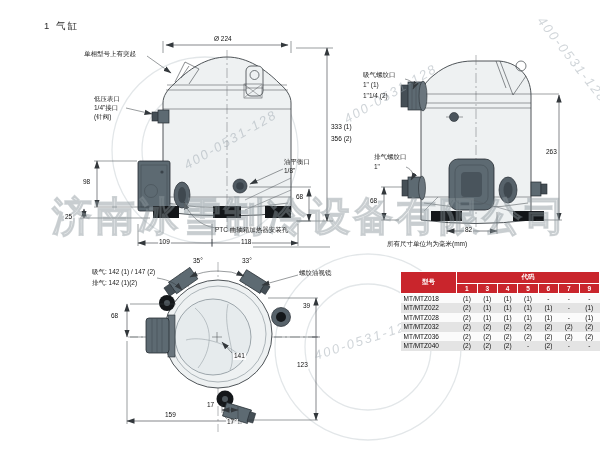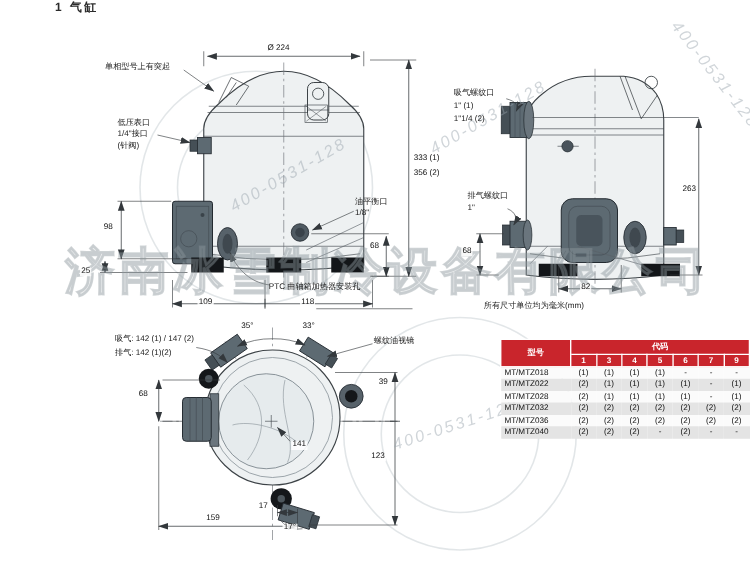--- a/index.html
+++ b/index.html
@@ -1,21 +1,21 @@
 <!DOCTYPE html>
 <html><head>
 <meta charset="utf-8">
 <style>
   html,body{margin:0;padding:0;background:#fff;}
   .stage{position:relative;width:600px;height:450px;background:#ffffff;overflow:hidden;
          font-family:"Liberation Sans","DejaVu Sans",sans-serif;color:#1c1c1c;}
   .stage svg{position:absolute;left:0;top:0;}
   .lbl{position:absolute;font-size:6.5px;line-height:1.3;white-space:nowrap;color:#1a1a1a;}
   .dim{position:absolute;font-size:6.5px;line-height:1;white-space:nowrap;color:#111;background:rgba(255,255,255,.85);padding:0 1px;}
-  .title{position:absolute;left:44px;top:0;font-size:9.5px;font-weight:bold;letter-spacing:2px;color:#2b2b2b;}
+  .title{position:absolute;left:44px;top:20px;font-size:9.5px;font-weight:normal;letter-spacing:2px;color:#2b2b2b;}
   .note{position:absolute;left:387px;top:240px;font-size:6.5px;color:#222;}
   
   .wm-company{position:absolute;left:52px;top:189px;font-size:40px;font-weight:bold;letter-spacing:3px;
       color:rgba(146,156,162,0.16);-webkit-text-stroke:1px rgba(140,150,156,0.38);white-space:nowrap;}
   .wm-notice{position:absolute;left:266px;top:254px;font-size:25px;font-weight:bold;letter-spacing:6px;
       color:rgba(146,156,162,0.14);-webkit-text-stroke:1px rgba(140,150,156,0.34);white-space:nowrap;}
   .wm-phone{position:absolute;font-size:13px;font-style:italic;letter-spacing:2px;
       color:rgba(150,162,170,0.45);white-space:nowrap;}
   .wm-p1{left:178px;top:132px;transform:rotate(-30deg);}
   .wm-p2{left:338px;top:86px;transform:rotate(-30deg);}

